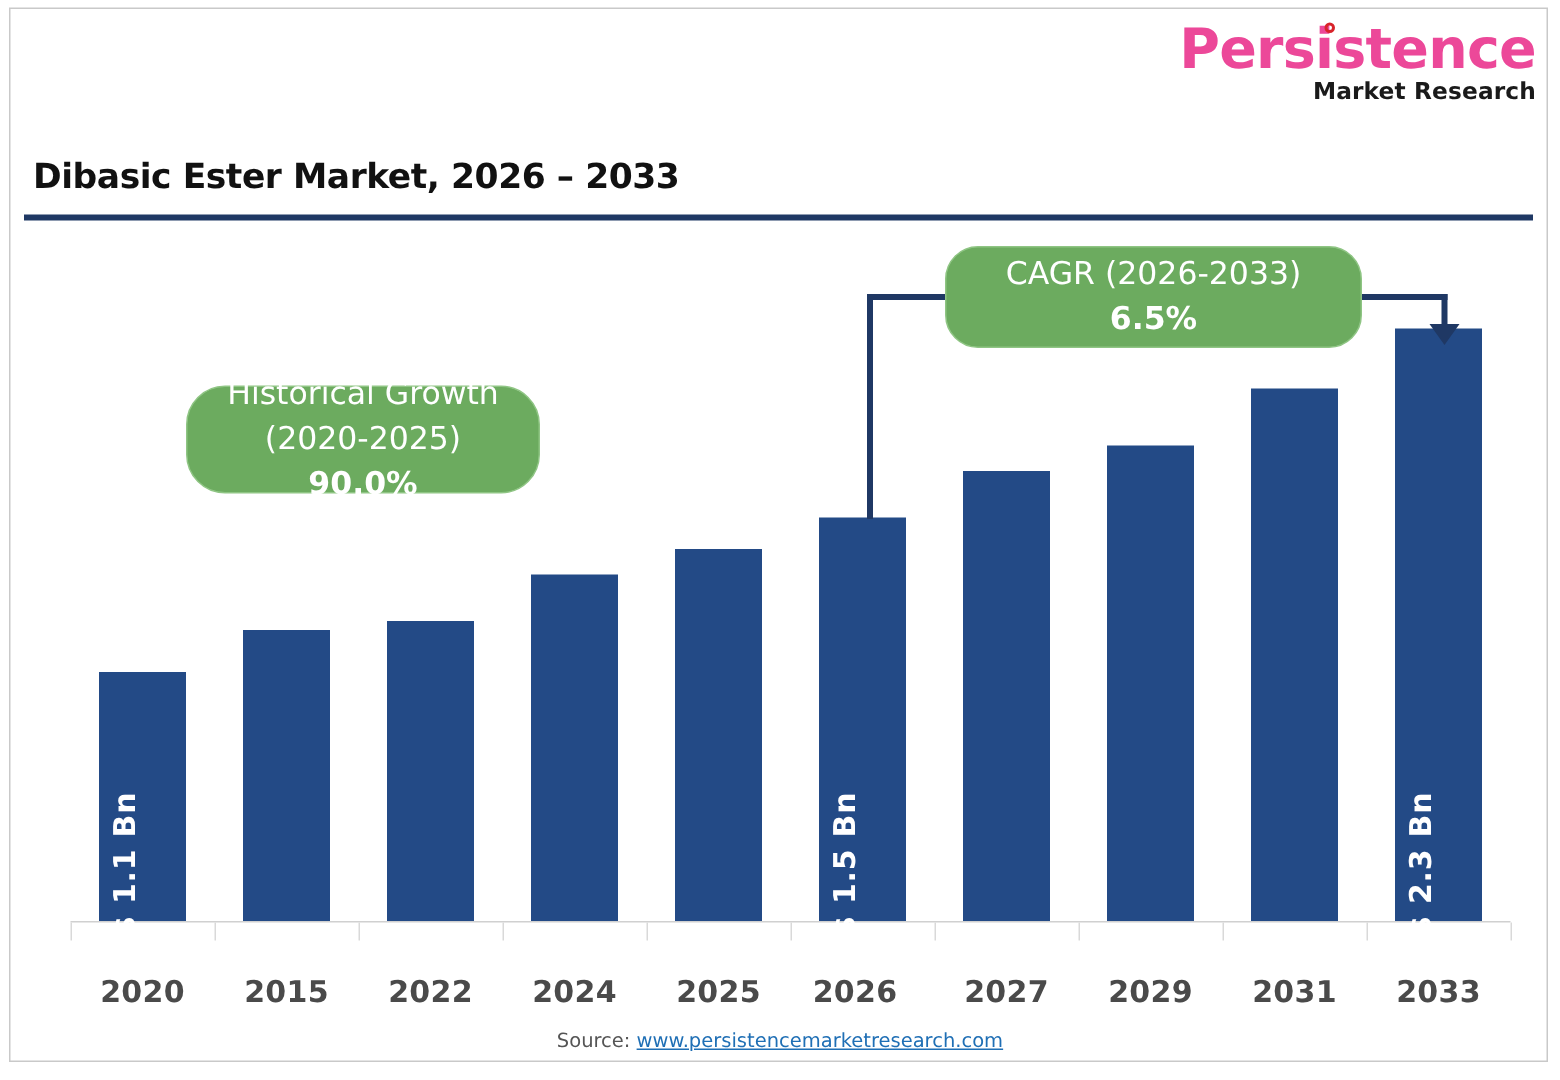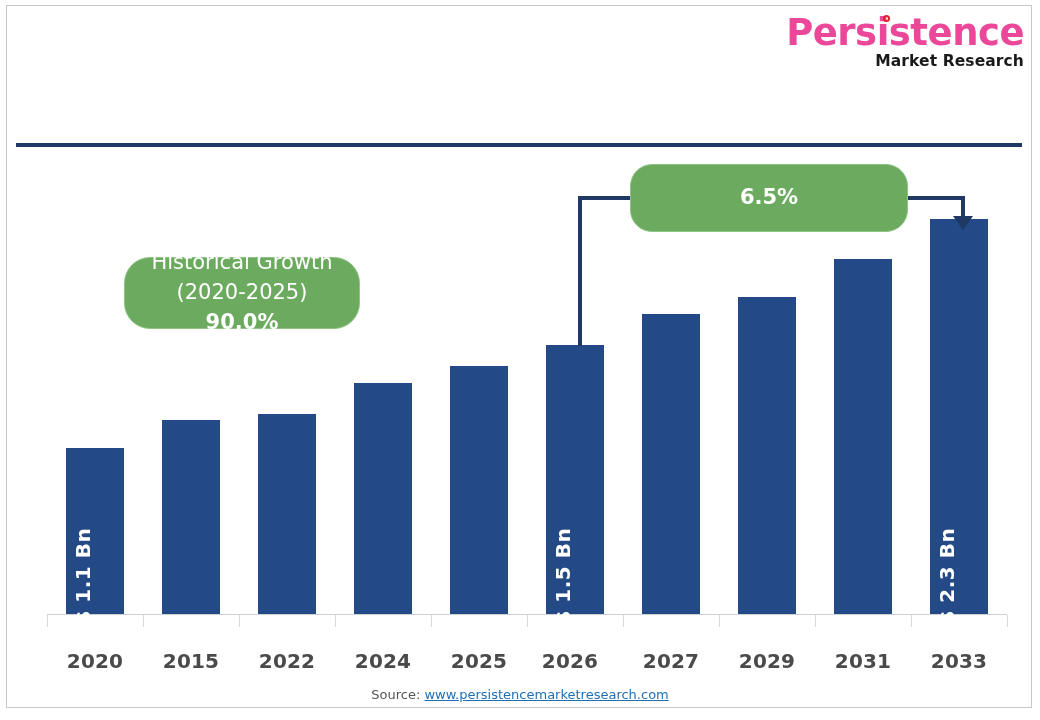--- a/index.html
+++ b/index.html
@@ -221,20 +221,21 @@
 
 <div class="page">
   <div class="frame"></div>
 
   <div class="logo">
     <div class="logo-main">Persistence</div>
     <div class="logo-dot"></div>
     <div class="logo-sub">Market Research</div>
   </div>
 
+  <div class="chart-title">Dibasic Ester Market, 2026 – 2033</div>
   <div class="title-rule"></div>
 
   <div class="plot">
     <div class="baseline"></div>
 
     <div class="tick" style="left:31px"></div>
     <div class="tick" style="left:127px"></div>
     <div class="tick" style="left:223px"></div>
     <div class="tick" style="left:319px"></div>
     <div class="tick" style="left:415px"></div>
@@ -280,19 +281,20 @@
   <div class="conn" id="conn-v-right"></div>
   <div id="arrowhead"></div>
 
   <div class="callout" id="callout-hist">
     <div class="c-line">Historical Growth</div>
     <div class="c-line">(2020-2025)</div>
     <div class="c-pct">90.0%</div>
   </div>
 
   <div class="callout" id="callout-cagr">
+    <div class="c-line">CAGR (2026-2033)</div>
     <div class="c-pct">6.5%</div>
   </div>
 
   <div class="source">
     <span>Source: </span><a href="#">www.persistencemarketresearch.com</a>
   </div>
 </div>
 
 </body></html>

